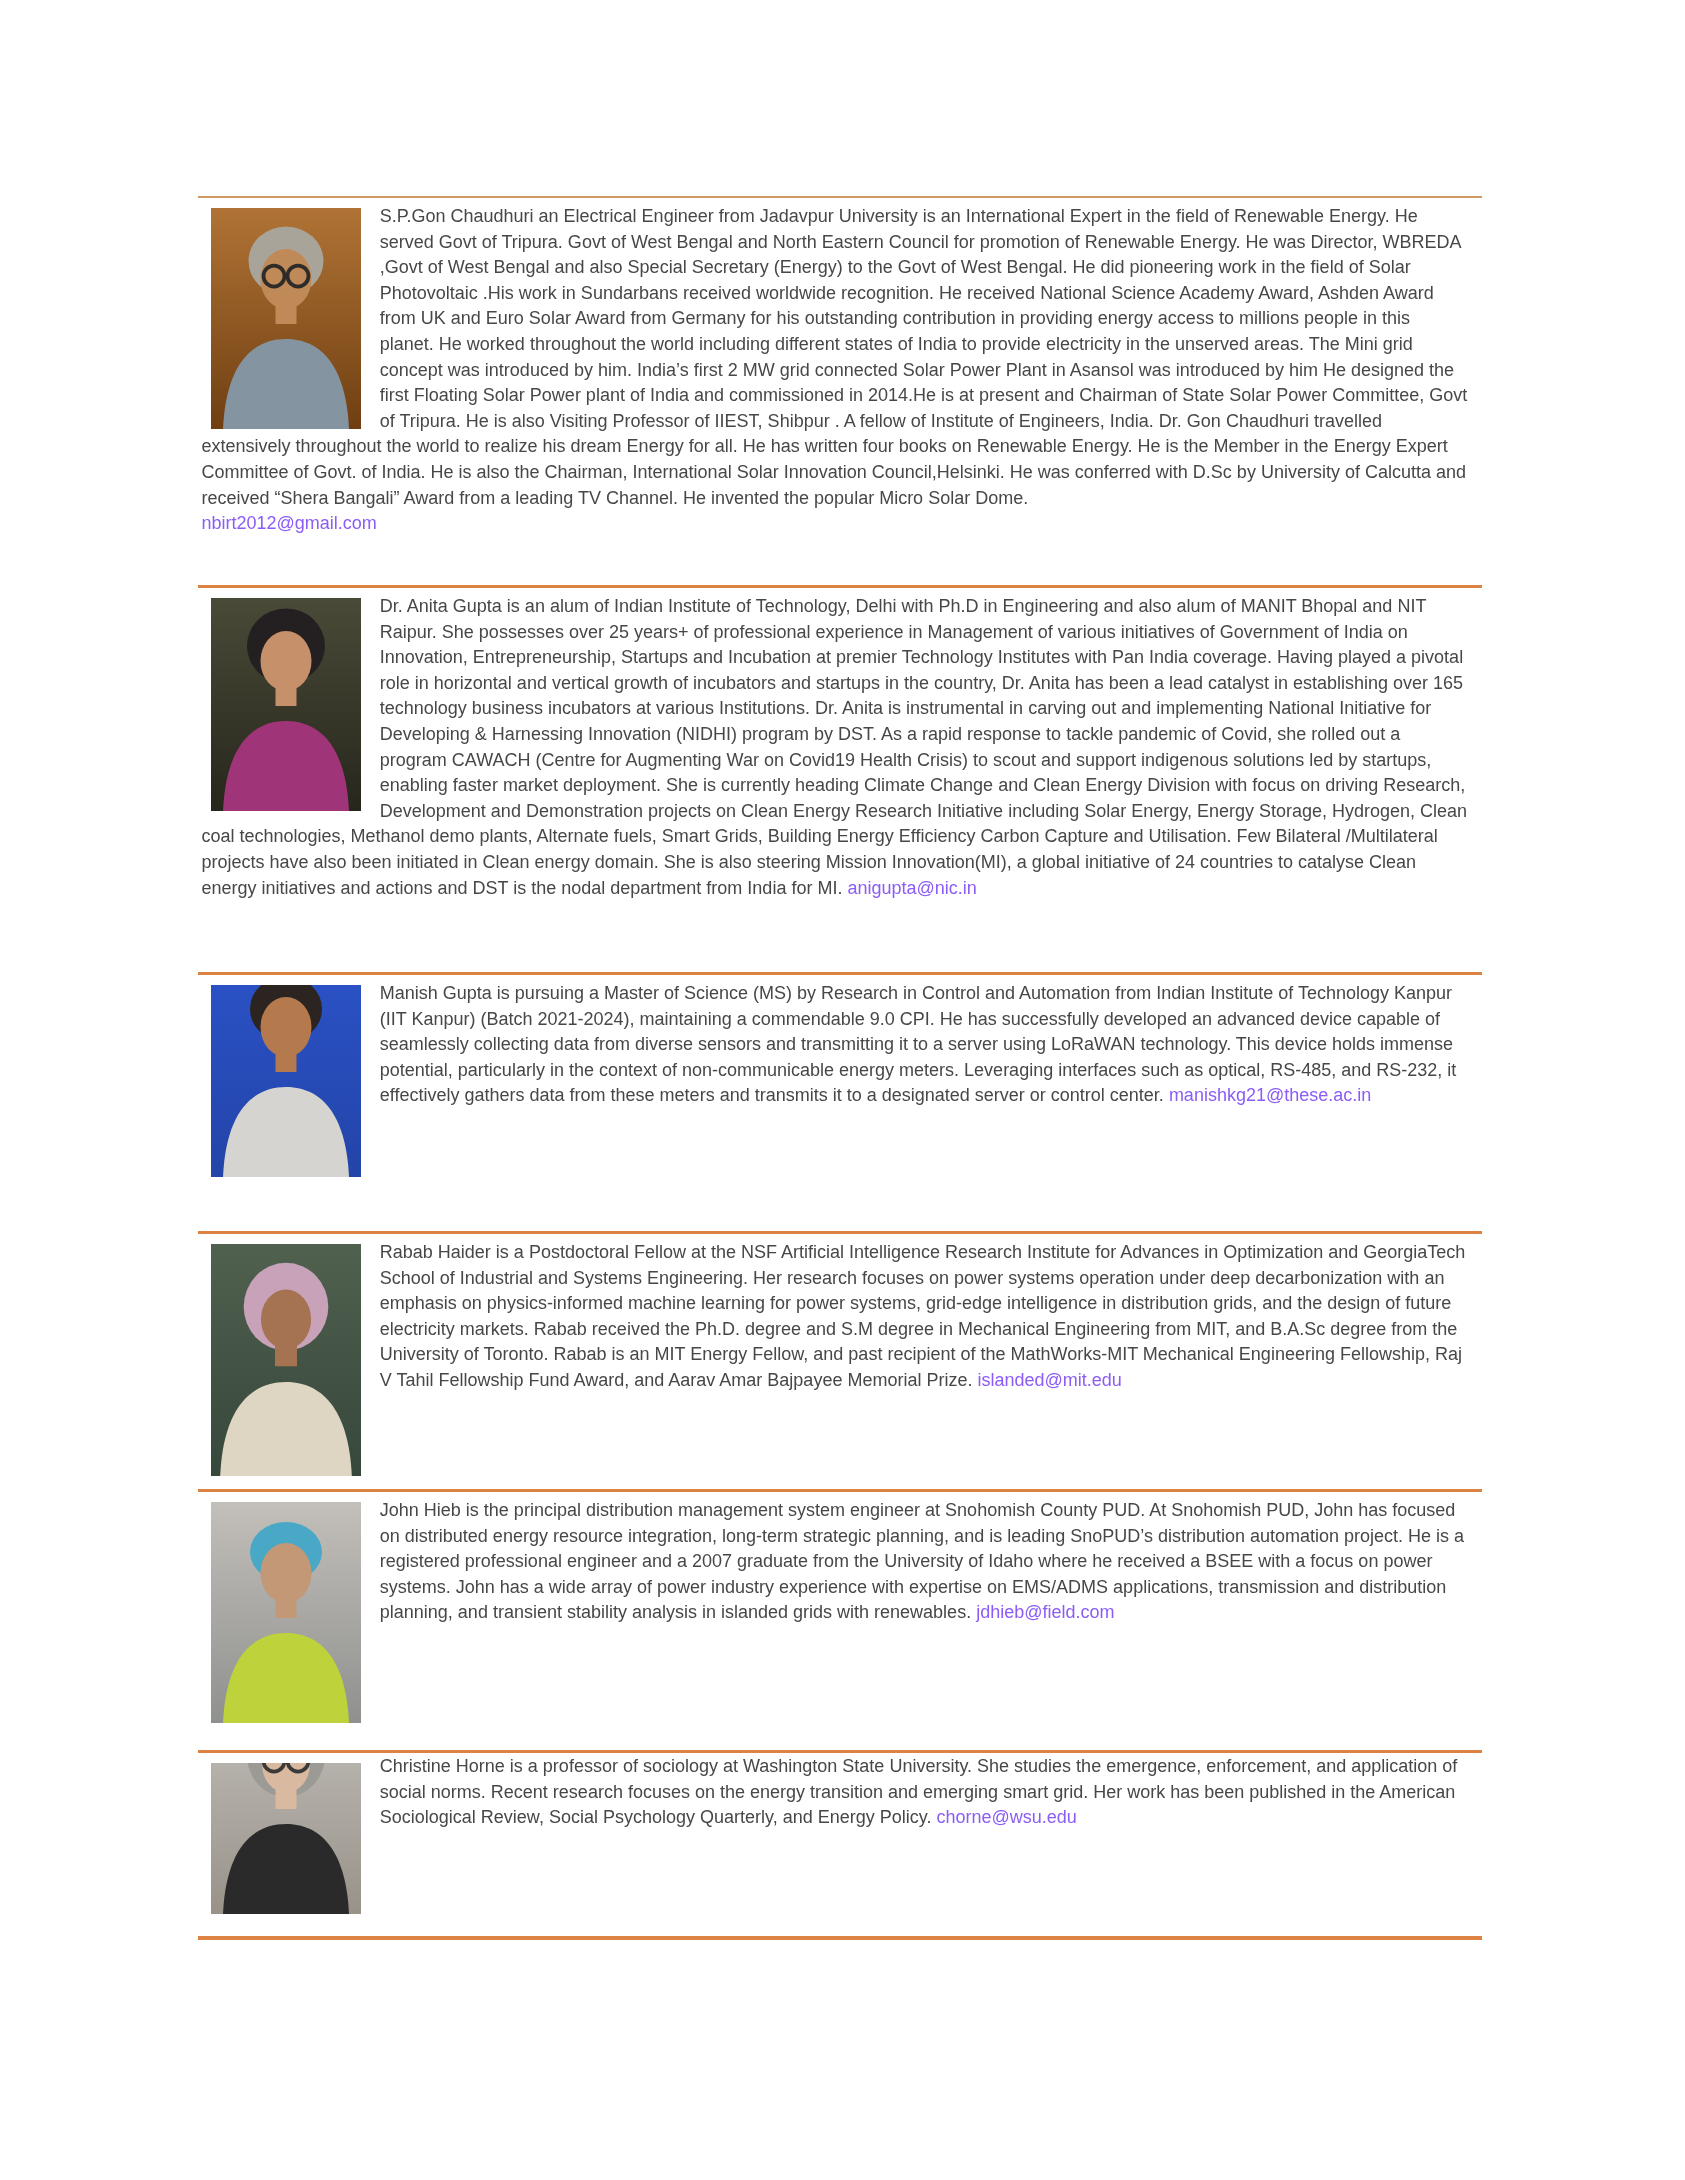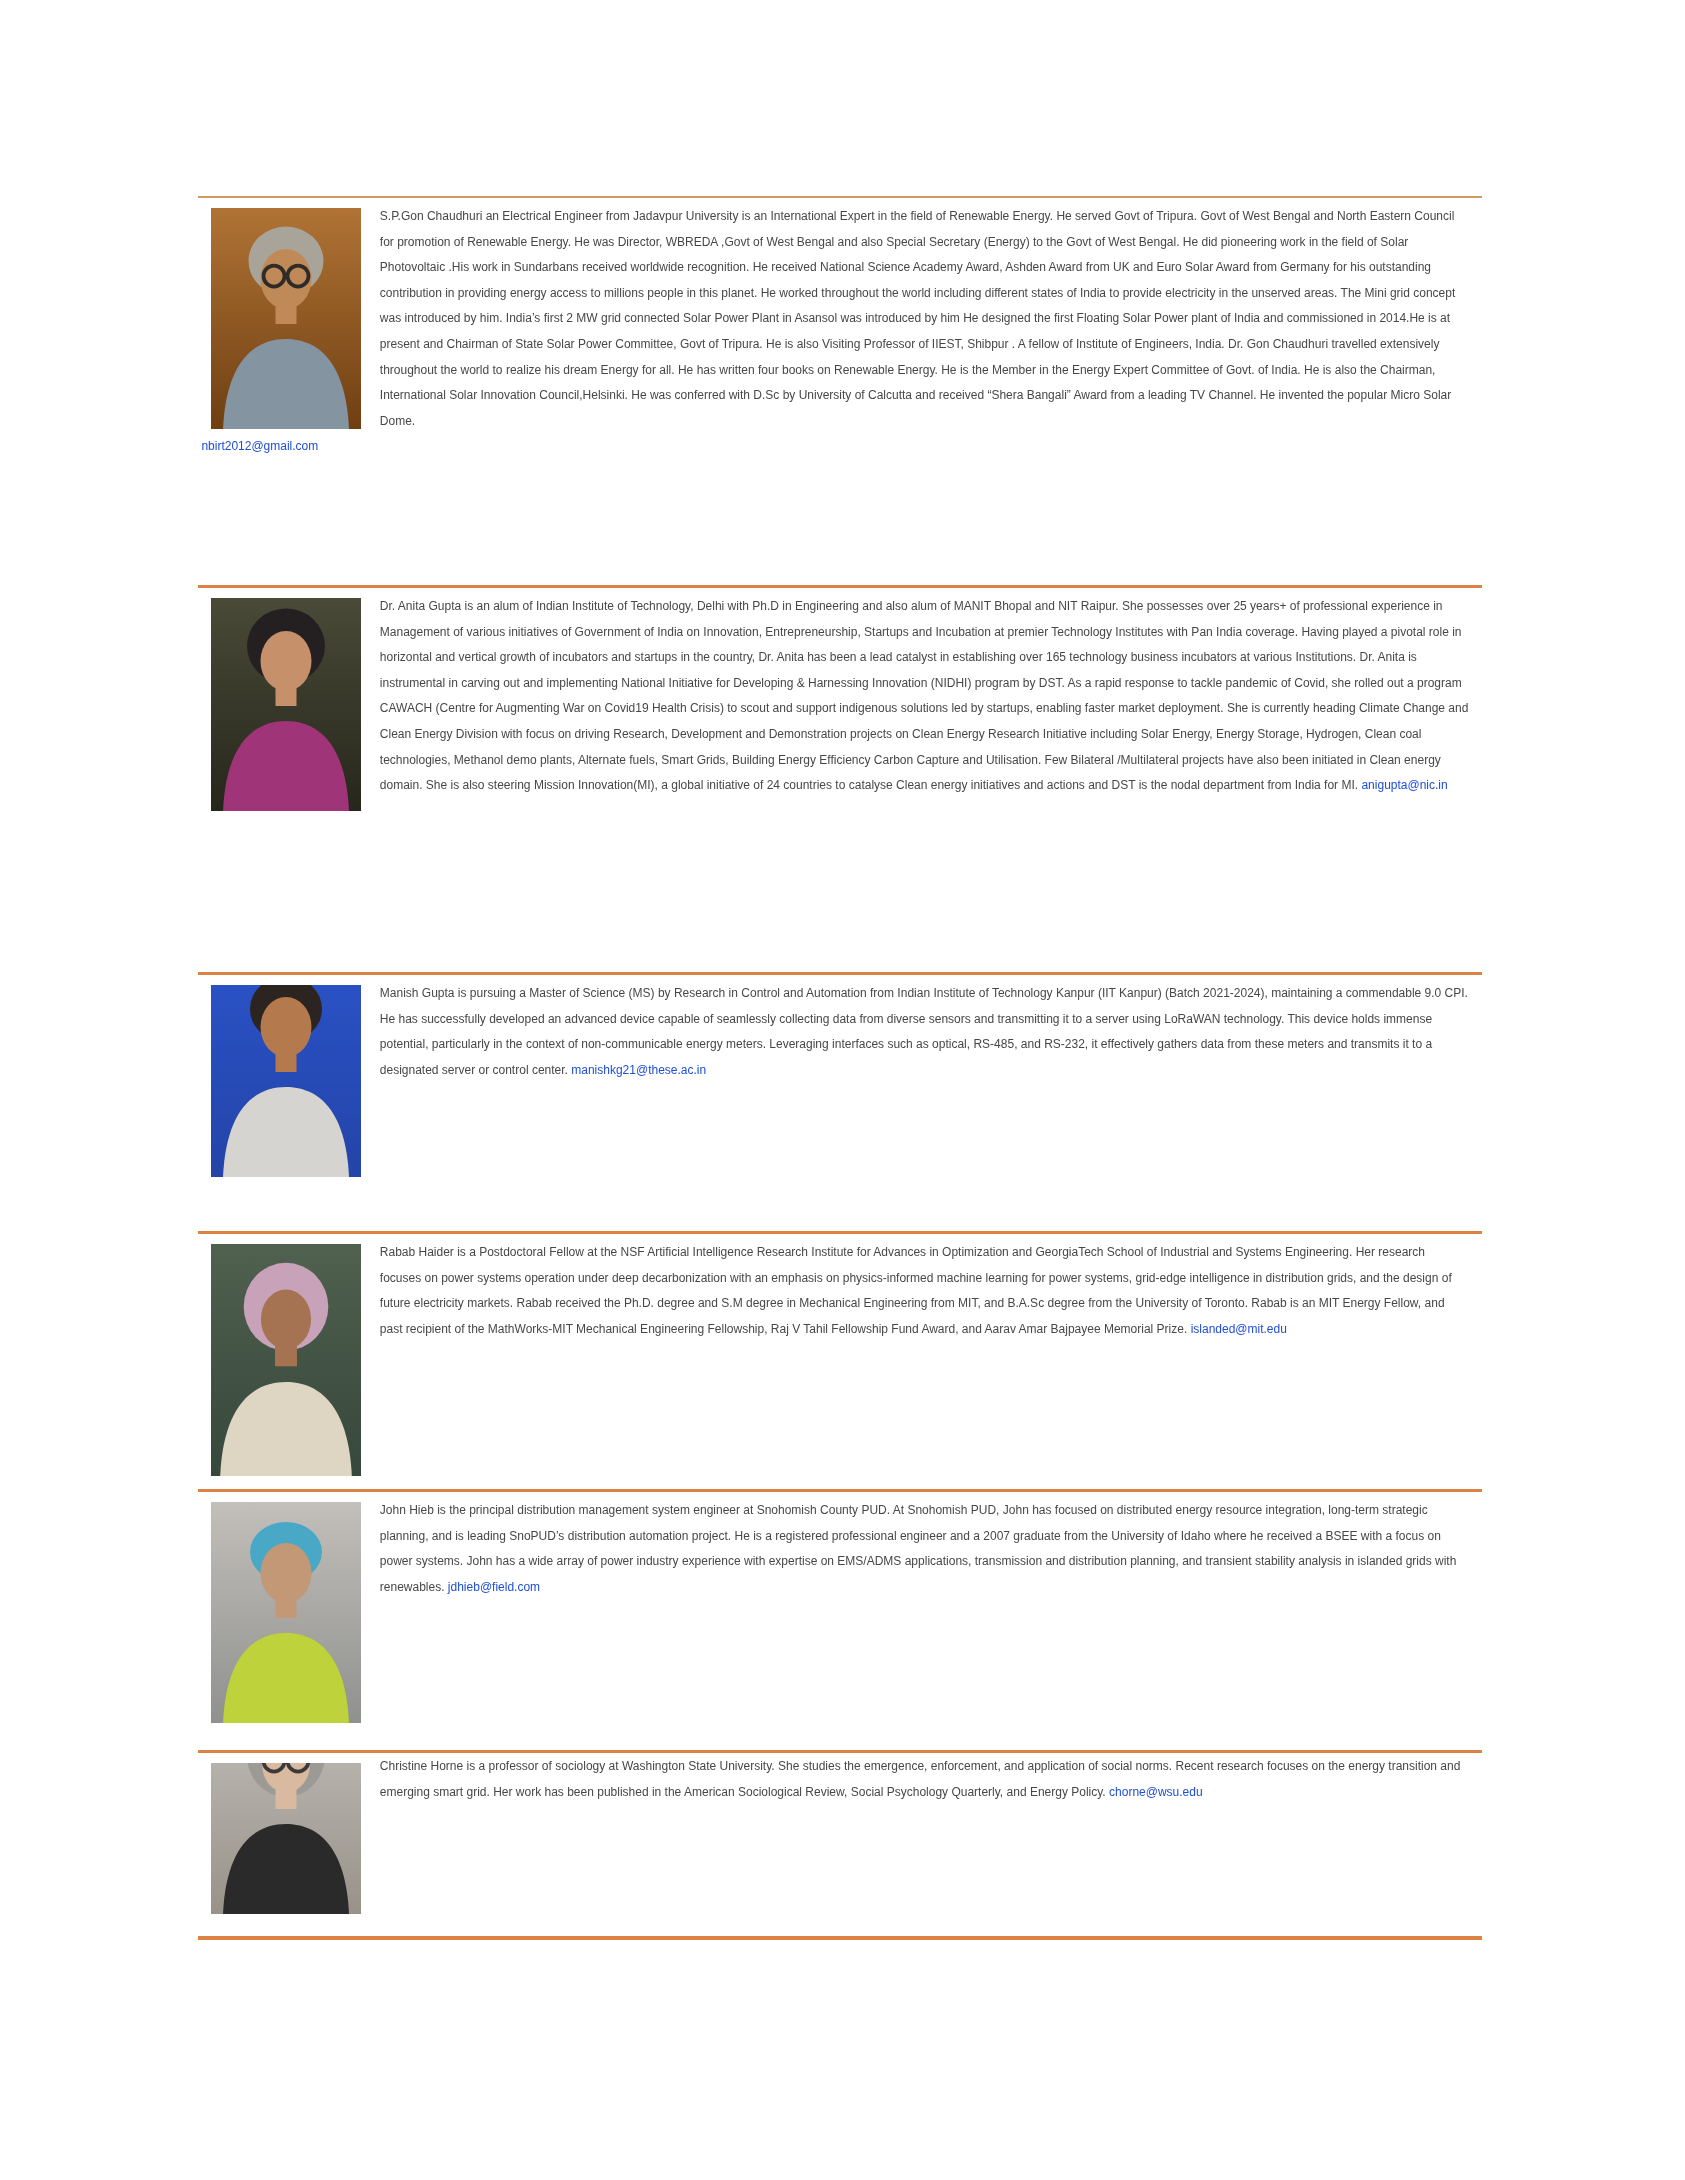--- a/index.html
+++ b/index.html
@@ -34,27 +34,27 @@
   .p1{height:221px;}
   .p2{height:213px;margin-top:20.4px;}
   .p3{height:192px;margin-top:8.5px;}
   .p4{height:232px;margin-top:10.2px;}
   .p5{height:221px;margin-top:13.6px;}
   .p6{height:151px;margin-top:12px;}
   figure.photo svg{display:block;width:100%;height:100%;}
   p.bio-text{
     margin:0;
     padding:6px 13.6px 0 3.4px;
-    font-size:12px;
+    font-size:18px;
     line-height:25.6px;
     text-align:left;
   }
   .s6 p.bio-text{padding-top:1px;}
   a.email{
-    color:#1d4ed8;
+    color:#8b5cf6;
     text-decoration:none;
     cursor:pointer;
   }
   a.email.block{display:block;}
 </style>
 </head>
 <body>
 
 <div class="page">
 

